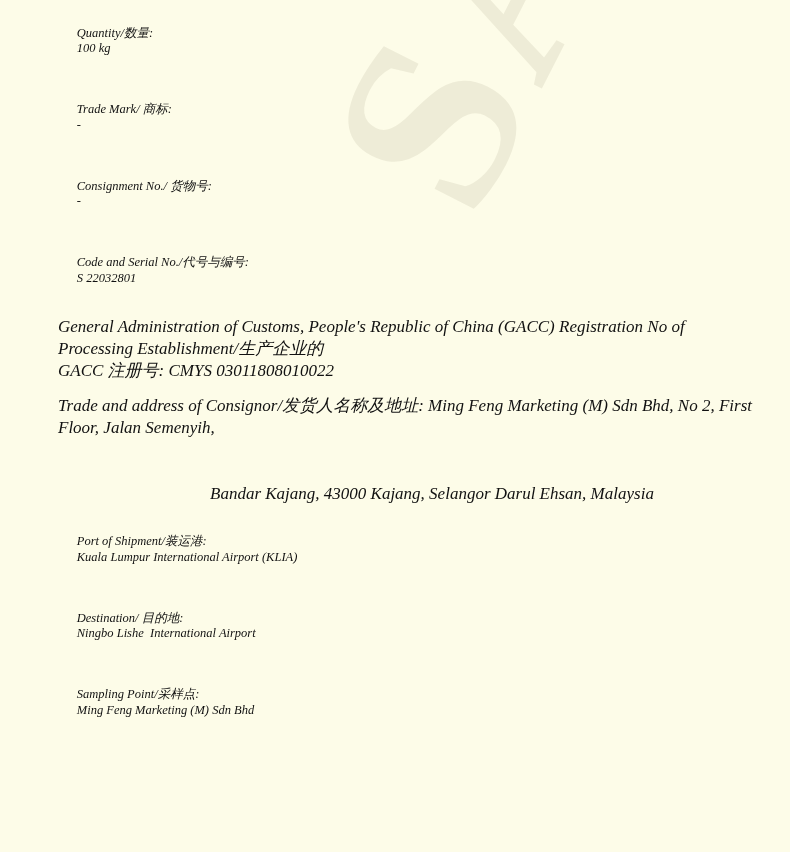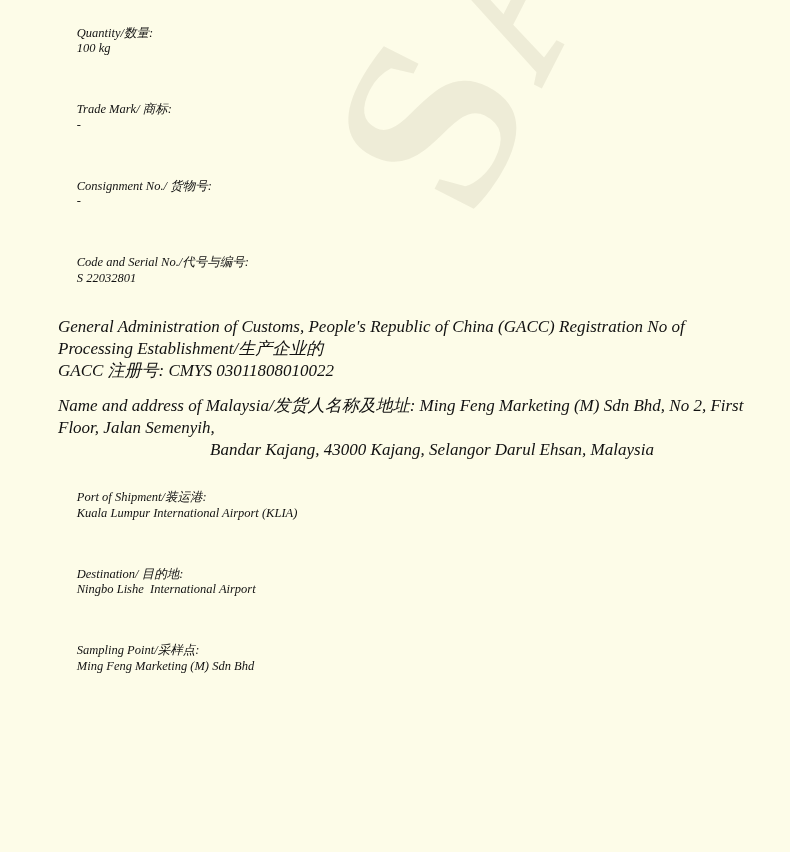--- a/index.html
+++ b/index.html
@@ -58,21 +58,21 @@
     white-space: pre-wrap;
   }
   .lbl { font-style: italic; }
   .val { font-style: italic; }
   .block {
     font-style: italic;
     font-size: 17px;
     line-height: 1.3;
     margin-bottom: 13px;
   }
-  .indent-2 { padding-left: 152px; }
+  .indent-2 { padding-left: 152px; margin-top: 44px; }
 </style>
 </head>
 <body>
 
 <div class="page">
 
   <div class="watermark">
     <span>SAMPLE</span>
   </div>
 
@@ -100,21 +100,21 @@
     </div>
 
 
     <div class="block">
       <div>General Administration of Customs, People's Republic of China (GACC) Registration No  of Processing Establishment/生产企业的</div>
       <div>GACC 注册号: CMYS 03011808010022</div>
     </div>
 
     <div class="block">
       <div>
-        <span class="lbl">Name and address of Malaysia/发货人名称及地址:</span>
+        <span class="lbl">Trade and address of Consignor/发货人名称及地址:</span>
         <span class="val">Ming Feng Marketing (M) Sdn Bhd, No 2, First Floor, Jalan Semenyih,</span>
       </div>
       <div class="indent-2">Bandar Kajang, 43000 Kajang, Selangor Darul Ehsan, Malaysia</div>
     </div>
 
     <div class="line">
       <span class="lbl">Port of Shipment/装运港:</span>
       <span class="val">Kuala Lumpur International Airport (KLIA)</span>
     </div>
 

